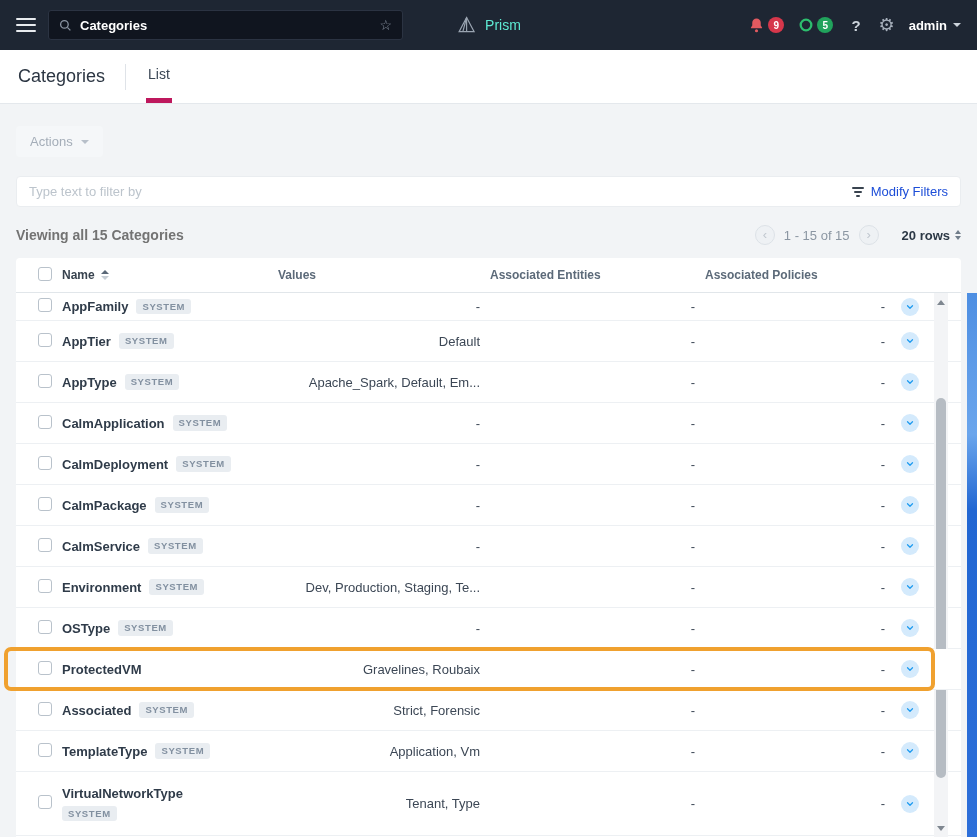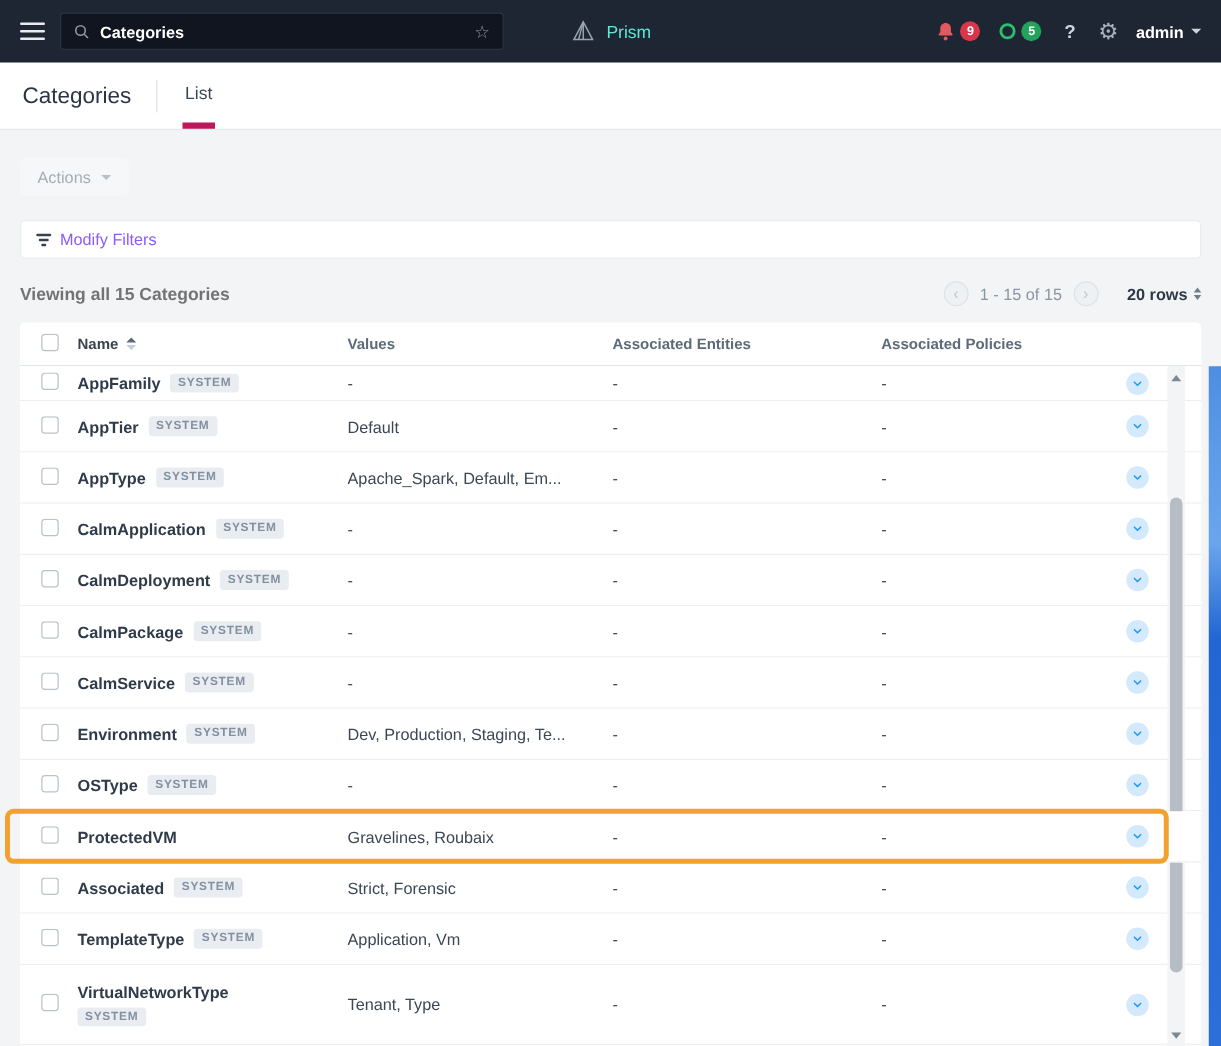--- a/index.html
+++ b/index.html
@@ -34,39 +34,39 @@
   
   .content { position:absolute; top:105px; left:0; right:0; bottom:0; padding:0 16px; }
   .toolbar { margin-top:21px; display:flex; align-items:center; gap:22px; }
   .btn-primary { height:31px; background:#24a3f6; color:#fff; border:none; border-radius:4px; font-size:13px; font-weight:600; padding:0 16px; cursor:pointer; font-family:inherit; }
   .btn-secondary { height:31px; background:#f5f7f9; color:#a4adb8; border:none; border-radius:4px; font-size:13px; padding:0 14px; cursor:pointer; display:flex; align-items:center; gap:8px; font-family:inherit; }
   .btn-secondary .caret-down { border-top-color:#b7bfc9; }
 
   .filterbar { margin-top:19px; height:31px; background:#fff; border:1px solid #eaedf0; border-radius:4px; display:flex; align-items:center; padding:0 12px; }
   .filterbar input { flex:1; border:none; outline:none; font-size:13px; color:#3c4755; font-family:inherit; background:transparent; }
   .filterbar input::placeholder { color:#bcc4cc; }
-  .modify-filters { display:flex; align-items:center; font-size:13px; color:#8b5cf6; cursor:pointer; white-space:nowrap; }
+  .modify-filters { display:flex; align-items:center; font-size:13px; color:#1d4ed8; cursor:pointer; white-space:nowrap; }
   .funnel { display:inline-flex; flex-direction:column; gap:2px; align-items:center; margin-right:7px; }
   .funnel i { height:2px; background:#39434f; display:block; border-radius:1px; }
   .funnel i:nth-child(1){ width:12px; } .funnel i:nth-child(2){ width:8px; } .funnel i:nth-child(3){ width:4px; }
 
   .summaryrow { margin-top:14px; height:28px; display:flex; align-items:center; }
   .viewing { font-size:14px; font-weight:700; color:#737373; }
   .pager { margin-left:auto; display:flex; align-items:center; gap:9px; }
   .pgbtn { width:20px; height:20px; border:1px solid #dde2e7; background:#eef1f4; border-radius:50%; display:inline-flex; align-items:center; justify-content:center; color:#c0c7cf; font-size:13px; cursor:pointer; line-height:1; padding-bottom:2px; }
   .pgtext { font-size:13px; color:#8b96a2; }
   .rows-select { margin-left:14px; display:flex; align-items:center; gap:5px; cursor:pointer; font-size:13px; font-weight:700; color:#2c3845; }
   .mini-sort { display:inline-flex; flex-direction:column; gap:2px; }
   .mini-sort i { width:0; height:0; border-left:3px solid transparent; border-right:3px solid transparent; }
   .mini-sort .up { border-bottom:4px solid #707d8a; }
   .mini-sort .down { border-top:4px solid #707d8a; }
 
   
   .tablecard { position:relative; margin-top:9px; height:579px; background:#fff; border-radius:4px 4px 0 0; }
-  .thead, .trow { display:grid; grid-template-columns:46px 216px 212px 215px 1fr 40px; align-items:center; padding-right:26px; }
+  .thead, .trow { display:grid; grid-template-columns:46px 216px 212px 215px 1fr 40px; align-items:center; padding-right:26px;text-align:right; }
   .thead { height:35px; border-bottom:1px solid #e1e6ea; }
   .headcell { font-size:12px; font-weight:600; color:#5c6a79; display:flex; align-items:center; }
   .name-head { color:#38434f; cursor:pointer; }
   .sorticon { display:inline-flex; flex-direction:column; gap:2px; margin-left:6px; }
   .sorticon i { width:0; height:0; border-left:4px solid transparent; border-right:4px solid transparent; }
   .sorticon .up { border-bottom:4px solid #5a6877; }
   .sorticon .down { border-top:4px solid #c6cdd4; }
   .checkcell { padding-left:17px; }
   .checkbox { width:14px; height:14px; border:1px solid #b9c2cb; border-radius:3px; background:#fff; display:inline-block; cursor:pointer; }
 
@@ -167,20 +167,21 @@
   <div class="content">
 
     <div class="toolbar">
       <button class="btn-secondary">
         <span>Actions</span>
         <i class="caret-down"></i>
       </button>
     </div>
 
     <div class="filterbar">
+      <input placeholder="Type text to filter by" style="">
       <div class="modify-filters">
         <span class="funnel">
             <i></i>
             <i></i>
             <i></i>
           </span>
         <span>Modify Filters</span>
       </div>
     </div>
 

